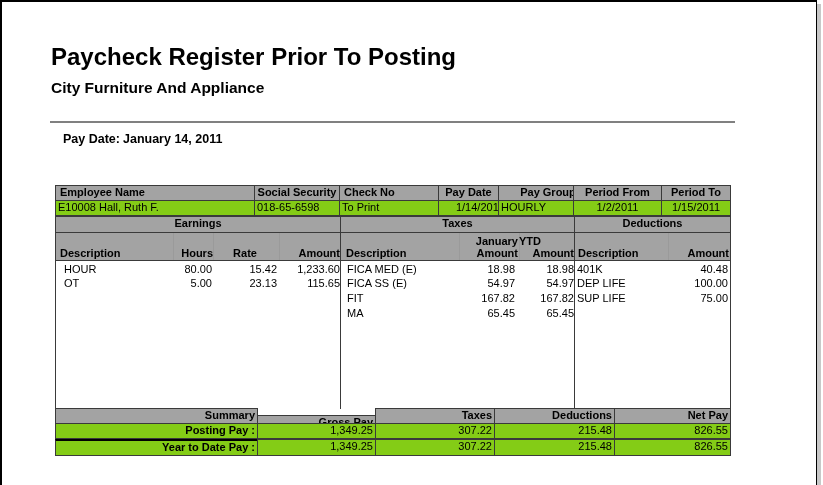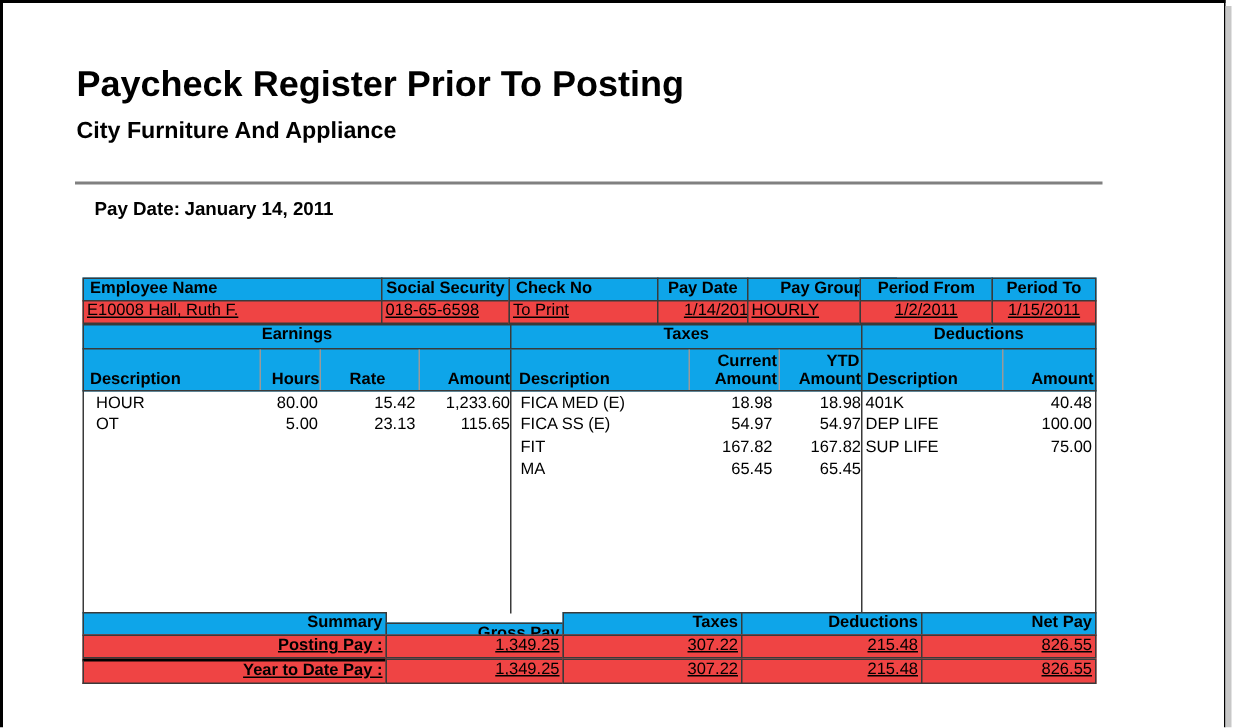--- a/index.html
+++ b/index.html
@@ -15,22 +15,22 @@
   .page-shadow {
     position: absolute; left: 817px; top: 4px; width: 4px; height: 481px; background: #c8c8c8;
   }
   .title { position: absolute; left: 51px; top: 43px; font-size: 24px; font-weight: bold; letter-spacing: 0px; }
   .subtitle { position: absolute; left: 51px; top: 79px; font-size: 15.5px; font-weight: bold; }
   .rule { position: absolute; left: 50px; top: 121px; width: 685px; height: 2px; background: #808080; }
   .paydate { position: absolute; left: 63px; top: 132px; font-size: 12.5px; font-weight: bold; }
   .paydate span { margin-right: 3px; }
 
   .abs { position: absolute; box-sizing: border-box; font-size: 11px; line-height: 13px; white-space: nowrap; overflow: hidden; }
-  .hdr { background: #0ea5e9; font-weight: bold; border: 1px solid #3a3a3a; }
-  .val { background: #ef4444; border: 1px solid #3a3a3a; text-decoration: underline; }
+  .hdr { background: #a3a3a3; font-weight: bold; border: 1px solid #3a3a3a; }
+  .val { background: #84cc16; border: 1px solid #3a3a3a; }
   .l { text-align: left; padding-left: 4px; }
   .r { text-align: right; padding-right: 2px; }
   .c { text-align: center; }
   .b { font-weight: bold; }
   .vline { position: absolute; width: 1px; background: #3a3a3a; }
   .cell { position: absolute; font-size: 11px; line-height: 14px; white-space: nowrap; }
 </style>
 </head>
 <body>
 
@@ -73,23 +73,23 @@
 <div class="vline" style="left:519px;top:233px;height:27px;background:#9a9a9a;"></div>
 <div class="vline" style="left:574px;top:233px;height:27px;"></div>
 <div class="vline" style="left:668px;top:233px;height:27px;background:#9a9a9a;"></div>
 
 <div class="cell b" style="left:60px;top:246px;">Description</div>
 <div class="cell b" style="left:173px;top:246px;width:40px;text-align:right;">Hours</div>
 <div class="cell b" style="left:213px;top:246px;width:64px;text-align:center;">Rate</div>
 <div class="cell b" style="left:279px;top:246px;width:61px;text-align:right;">Amount</div>
 
 <div class="cell b" style="left:346px;top:246px;">Description</div>
-<div class="cell b" style="left:459px;top:234px;width:59px;text-align:right;">Current</div>
+<div class="cell b" style="left:459px;top:234px;width:59px;text-align:right;">January</div>
 <div class="cell b" style="left:459px;top:246px;width:59px;text-align:right;">Amount</div>
-<div class="cell b" style="left:519px;top:234px;width:54px;text-align:right;">YTD</div>
+<div class="cell b" style="left:519px;top:234px;width:54px;">YTD</div>
 <div class="cell b" style="left:519px;top:246px;width:55px;text-align:right;">Amount</div>
 
 <div class="cell b" style="left:578px;top:246px;">Description</div>
 <div class="cell b" style="left:668px;top:246px;width:61px;text-align:right;">Amount</div>
 
 <div class="vline" style="left:55px;top:260px;height:149px;"></div>
 <div class="vline" style="left:340px;top:260px;height:149px;"></div>
 <div class="vline" style="left:574px;top:260px;height:149px;"></div>
 <div class="vline" style="left:730px;top:260px;height:149px;"></div>
 

